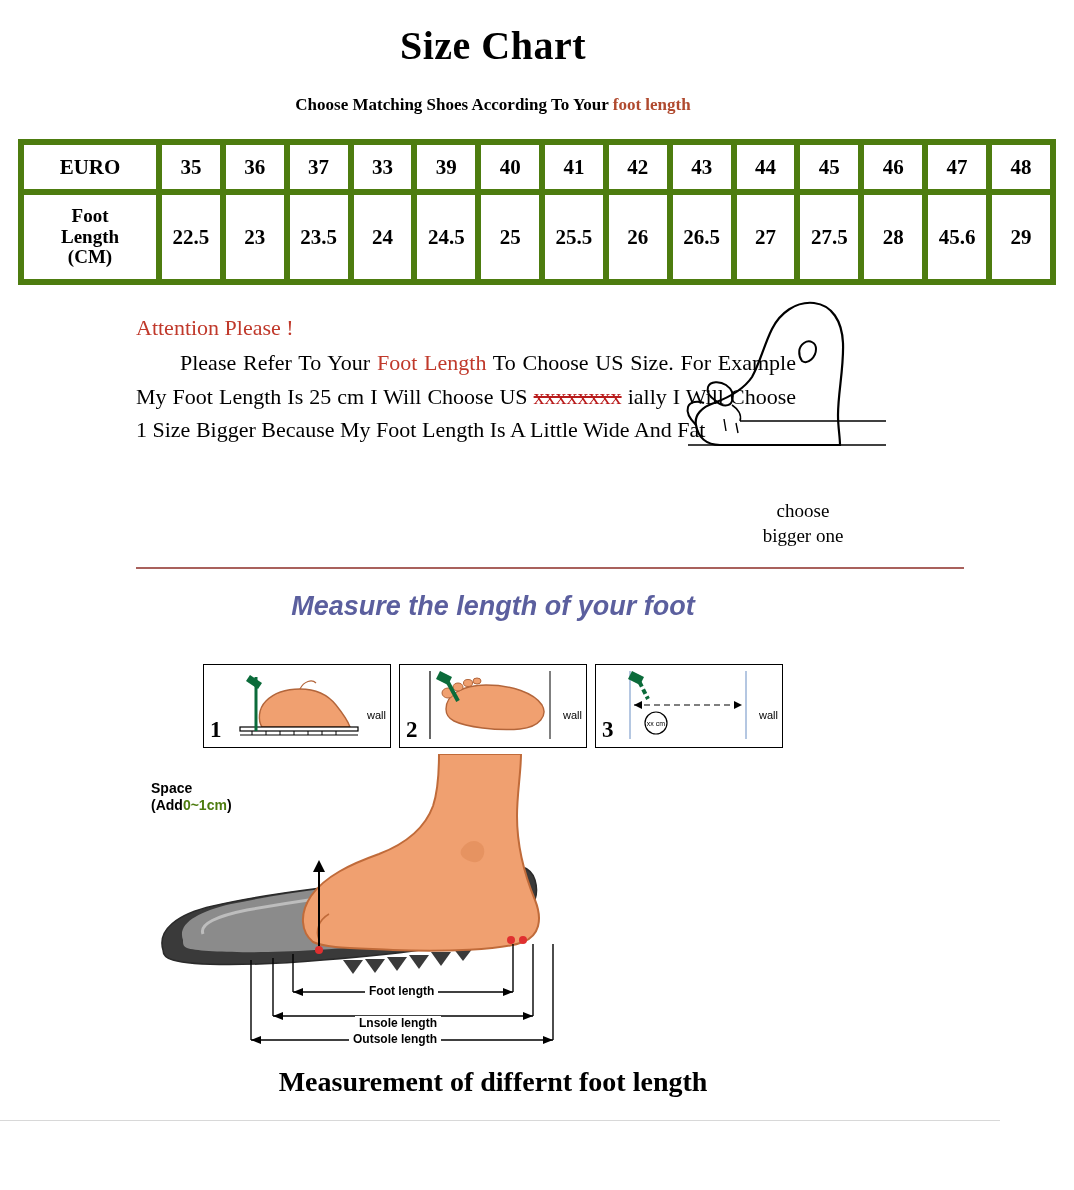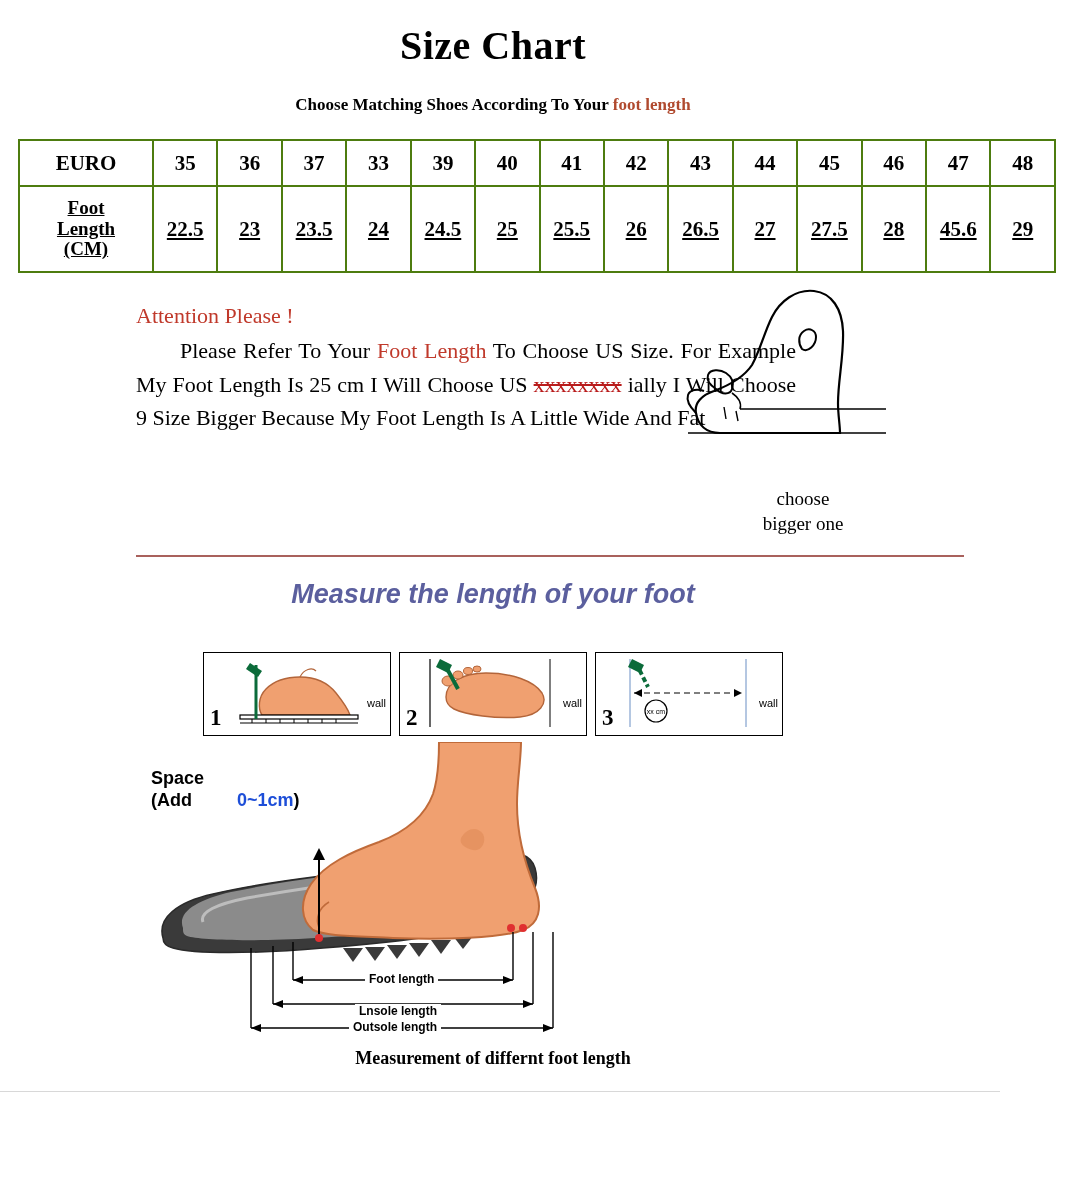--- a/index.html
+++ b/index.html
@@ -44,32 +44,31 @@
   
   .table-wrap {
     margin: 24px 18px 0 18px;
   }
   table.size-table {
     border-collapse: collapse;
     width: 1038px;
     table-layout: fixed;
   }
   table.size-table td {
-    border: 2px solid #4d7c0f;
+    border: 6px solid #4d7c0f;
     text-align: center;
     vertical-align: middle;
     font-size: 21px;
     font-weight: bold;
     font-family: "Liberation Serif", serif;
     height: 44px;
     padding: 0 2px;
   }
   table.size-table tr.row-foot td {
     height: 84px;
-    text-decoration: underline;
   }
   td.head-cell {
     width: 128px;
     font-size: 21px;
     line-height: 1.08;
   }
   td.head-cell.small {
     font-size: 19px;
   }
 
@@ -177,42 +176,41 @@
   .diagram {
     position: relative;
     width: 700px;
     height: 300px;
     margin: 6px auto 0 auto;
   }
   .space-label {
     position: absolute;
     left: 8px;
     top: 26px;
-    font-size: 18px;
+    font-size: 14px;
     font-weight: bold;
     font-family: "Liberation Sans", sans-serif;
     line-height: 1.2;
   }
   .space-label .orange {
-    color: #1d4ed8;
-    padding-left: 45px;
+    color: #4d7c0f;
   }
   .dim-label {
     position: absolute;
     font-size: 12px;
     font-weight: bold;
     font-family: "Liberation Sans", sans-serif;
     background: #fff;
     padding: 0 4px;
   }
   .caption {
     text-align: center;
-    font-size: 18px;
-    font-weight: bold;
-    margin-top: 6px;
+    font-size: 28px;
+    font-weight: bold;
+    margin-top: 12px;
     font-family: "Liberation Serif", serif;
   }
   .bottom-rule {
     width: 1000px;
     height: 1px;
     background: #d8d8d8;
     margin: 22px auto 0 auto;
   }
 </style>
 </head>
@@ -268,21 +266,21 @@
         <td>29</td>
       </tr>
     </tbody>
       </table>
   </div>
 
   <div class="attention-area">
 
     <div class="attention-text">
       <div class="attention-title">Attention Please !</div>
-      <div class="attention-body"><span class="indent"></span><span>Please Refer To Your </span><span class="red">Foot Length</span><span> To Choose US Size. For Example My Foot Length Is 25 cm I Will Choose US </span><span class="strike-red">xxxxxxxx</span><span> ially I Will Choose 9 Size Bigger Because My Foot Length Is A Little Wide And Fat</span></div>
+      <div class="attention-body"><span class="indent"></span><span>Please Refer To Your </span><span class="red">Foot Length</span><span> To Choose US Size. For Example My Foot Length Is 25 cm I Will Choose US </span><span class="strike-red">xxxxxxxx</span><span> ially I Will Choose 1 Size Bigger Because My Foot Length Is A Little Wide And Fat</span></div>
     </div>
 
     <div class="foot-svg">
       <svg width="210" height="180" viewBox="0 0 210 180">
         <path d="M16 128 C 14 118, 22 110, 34 106 C 50 100, 64 92, 72 80 C 80 66, 84 48, 92 32 C 100 16, 116 4, 134 6 C 152 8, 162 24, 163 46 C 164 70, 158 96, 158 118 C 158 130, 160 140, 160 148 L 40 148 C 26 148, 18 140, 16 128 Z" fill="none" stroke="#000" stroke-width="2.2"></path>
         <path d="M16 128 C 10 122, 6 116, 8 110 C 10 104, 18 104, 24 106" fill="none" stroke="#000" stroke-width="2"></path>
         <path d="M36 104 C 30 100, 26 96, 28 90 C 30 84, 40 84, 46 88 C 52 92, 54 98, 52 104 C 50 110, 42 110, 36 104 Z" fill="none" stroke="#000" stroke-width="2"></path>
         <path d="M52 108 C 58 112, 62 118, 60 124" fill="none" stroke="#000" stroke-width="1.6"></path>
         <path d="M122 64 C 118 58, 118 50, 124 46 C 130 42, 136 46, 136 52 C 136 60, 128 68, 122 64 Z" fill="none" stroke="#000" stroke-width="2"></path>
         <path d="M44 122 L 46 134" fill="none" stroke="#000" stroke-width="1.4"></path>

